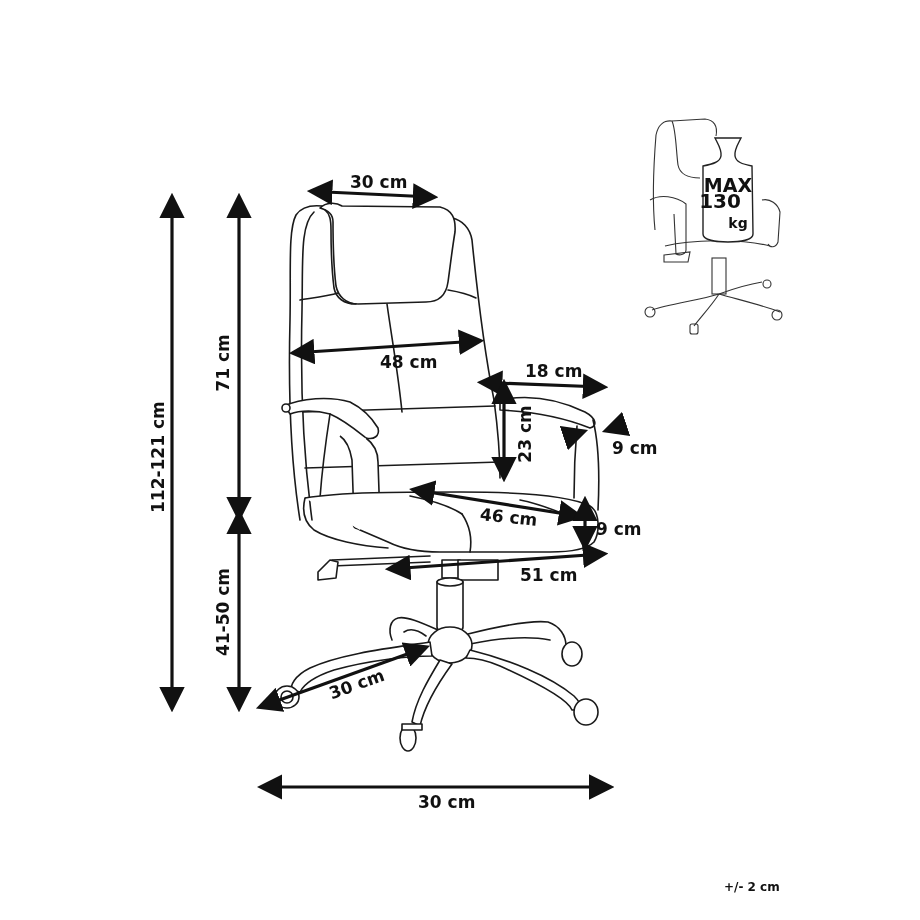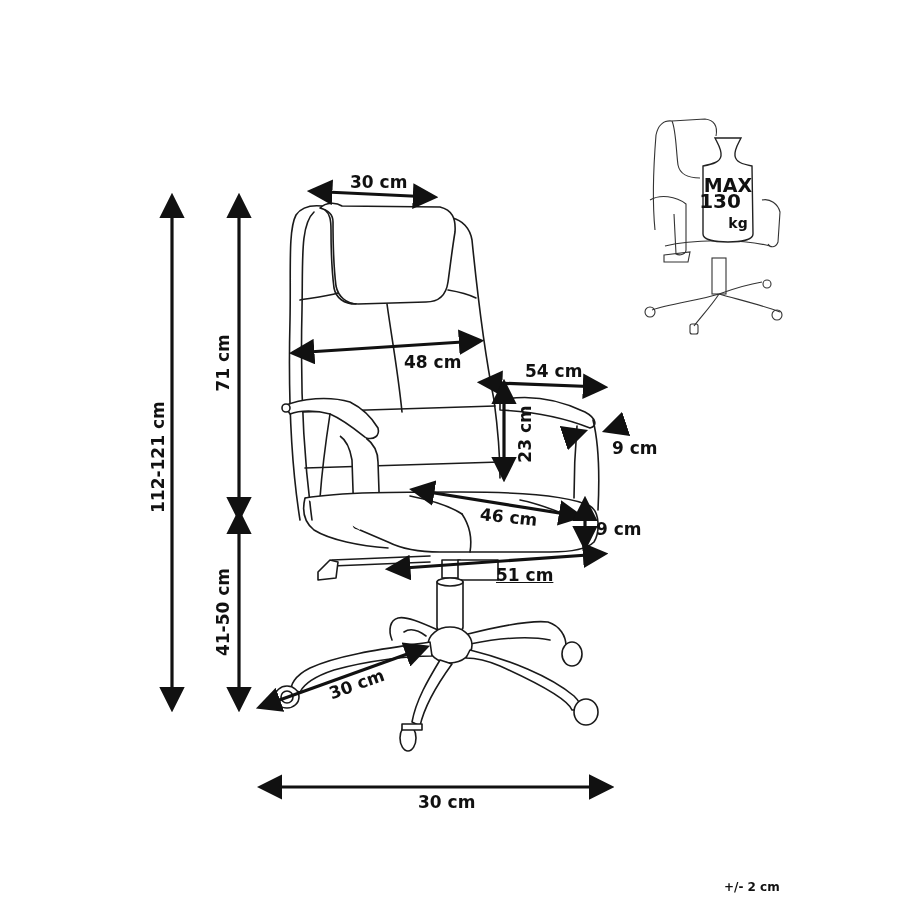--- a/index.html
+++ b/index.html
@@ -135,27 +135,27 @@
 
     <path d="M715,138 L741,138 C738,144 734,150 735,156 C736,162 742,164 752,166 L753,234 C753,240 740,242 728,242 C716,242 703,240 703,234 L703,166 C713,164 720,162 721,156 C722,150 718,144 715,138 z" fill="#ffffff" stroke="#222" stroke-width="1.4"></path>
   </g>
 </svg>
 
 <div class="lbl" style="left:103px; top:448px; transform: rotate(-90deg); transform-origin: center center; width:110px; text-align:center;">112-121 cm</div>
 <div class="lbl" style="left:183px; top:353px; transform: rotate(-90deg); transform-origin: center center; width:80px; text-align:center;">71 cm</div>
 <div class="lbl" style="left:173px; top:602px; transform: rotate(-90deg); transform-origin: center center; width:100px; text-align:center;">41-50 cm</div>
 
 <div class="lbl" style="left:350px; top:172px;">30 cm</div>
-<div class="lbl" style="left:380px; top:352px;margin-left:24px;">48 cm</div>
-<div class="lbl" style="left:525px; top:361px;">54 cm</div>
+<div class="lbl" style="left:380px; top:352px;">48 cm</div>
+<div class="lbl" style="left:525px; top:361px;">18 cm</div>
 <div class="lbl" style="left:495px; top:424px; transform: rotate(-90deg); transform-origin: center center; width:60px; text-align:center;">23 cm</div>
 <div class="lbl" style="left:612px; top:438px;">9 cm</div>
 <div class="lbl" style="left:480px; top:507px; transform: rotate(6deg);">46 cm</div>
 <div class="lbl" style="left:596px; top:519px;">9 cm</div>
-<div class="lbl" style="left:496px; top:565px;text-decoration:underline;">51 cm</div>
+<div class="lbl" style="left:520px; top:565px;">51 cm</div>
 <div class="lbl" style="left:328px; top:674px; transform: rotate(-20deg);">30 cm</div>
 <div class="lbl" style="left:418px; top:792px;">30 cm</div>
 
 <div class="weight-text" style="left:703px; top:174px; width:50px; font-size:19px;">MAX</div>
 <div class="weight-text" style="left:692px; top:188px; width:56px; font-size:20px; line-height:26px;">130</div>
 <div class="weight-text" style="left:703px; top:215px; width:70px; font-size:14px;">kg</div>
 
 <div class="tol" style="left:724px; top:880px;">+/- 2 cm</div>
 
 </body></html>

